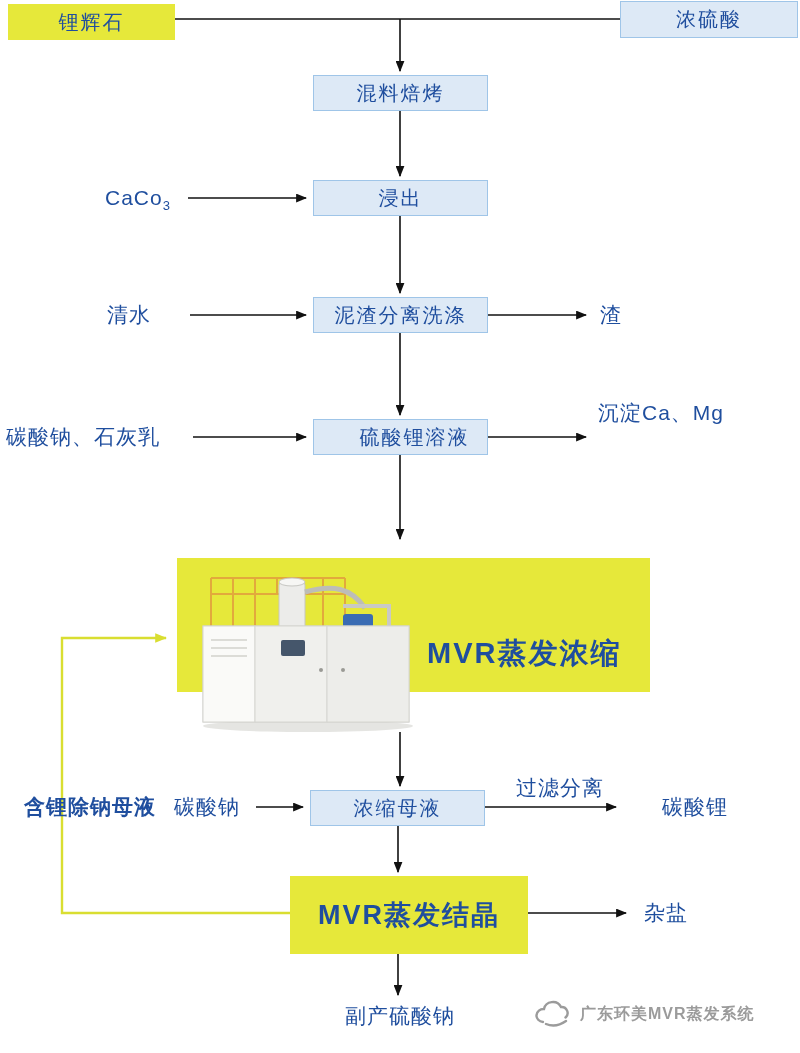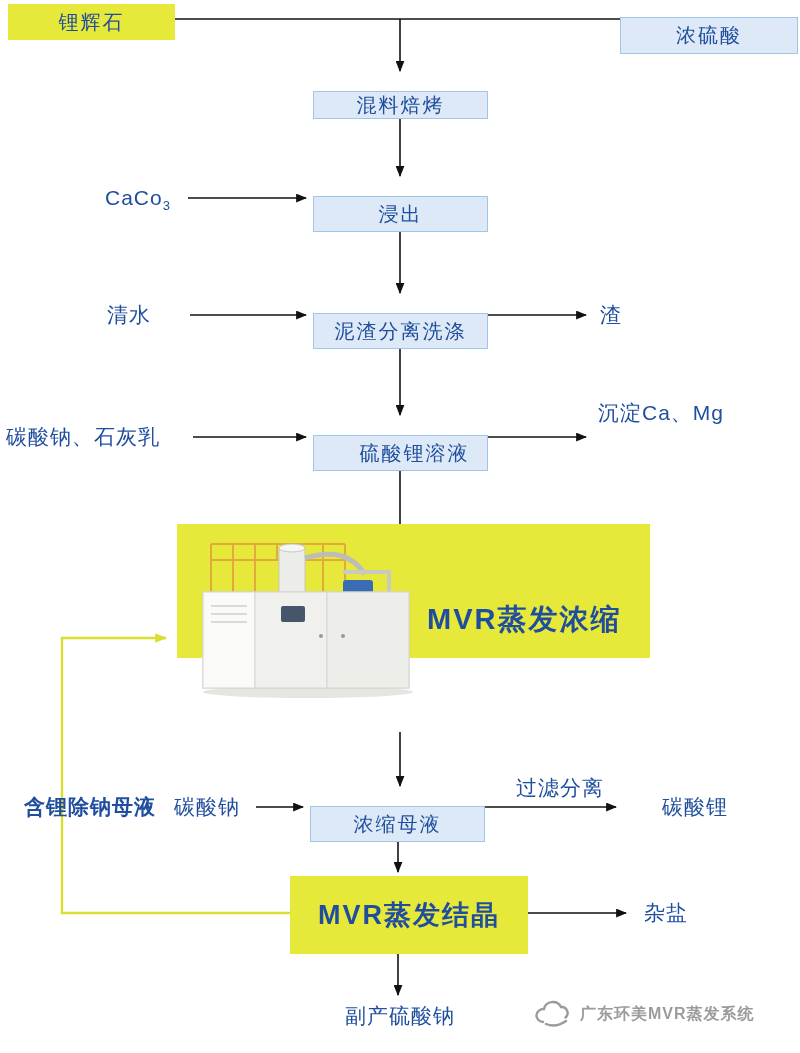--- a/index.html
+++ b/index.html
@@ -13,21 +13,20 @@
   .arrow { marker-end:url(#arrow-black); }
   .loop { fill:none; stroke:var(--loop-yellow,#d9de31); stroke-width:2.4; marker-end:url(#arrow-yellow); }
 
   .node {
     position:absolute; z-index:2; display:flex; align-items:center; justify-content:center;
     color:var(--text-blue,#1f4e9e); font-size:20px; letter-spacing:2px;
   }
   .box-blue {
     background:var(--box-fill,#dde9f6);
     border:1px solid var(--box-border,#9fc5e8);
-    margin-top:16px;
   }
   .box-yellow { background:var(--yellow,#e6e83a); }
 
   .side-label {
     position:absolute; z-index:2; color:var(--text-blue,#1f4e9e);
     font-size:21px; line-height:26px; letter-spacing:1px; white-space:nowrap;
   }
   .center { text-align:center; }
   .mvr-big { position:absolute; z-index:3; color:var(--text-blue,#1f4e9e); font-weight:bold; letter-spacing:2px; }
   .machine { position:absolute; z-index:3; }
@@ -73,37 +72,37 @@
   </svg>
 
   <div class="node box-yellow" style="left:8px;top:4px;width:167px;height:36px;">
     <span>锂辉石</span>
   </div>
 
   <div class="node box-blue" style="left:620px;top:1px;width:178px;height:37px;">
     <span>浓硫酸</span>
   </div>
 
-  <div class="node box-blue" style="left:313px;top:75px;width:175px;height:28px;">
+  <div class="node box-blue" style="left:313px;top:75px;width:175px;height:36px;">
     <span>混料焙烤</span>
   </div>
 
   <div class="node box-blue" style="left:313px;top:297px;width:175px;height:36px;">
     <span>泥渣分离洗涤</span>
   </div>
 
   <div class="node box-blue" style="left:313px;top:180px;width:175px;height:36px;">
     <span>浸出</span>
   </div>
 
   <div class="node box-blue" style="left:313px;top:419px;width:175px;height:36px;padding-left:28px;">
     <span>硫酸锂溶液</span>
   </div>
 
-  <div class="node box-yellow" style="left:177px;top:524px;width:473px;height:134px;">
+  <div class="node box-yellow" style="left:177px;top:558px;width:473px;height:134px;">
 
     <svg class="machine" style="left:16px;top:10px;" width="240" height="168" viewBox="0 0 240 168">
       <ellipse cx="115" cy="158" rx="105" ry="6" fill="rgba(110,110,95,0.18)"></ellipse>
       <g stroke="#e2a93c" stroke-width="2" fill="none">
         <path d="M18 10 H152"></path>
         <path d="M18 26 H152"></path>
         <path d="M18 10 V58"></path>
         <path d="M40 10 V58"></path>
         <path d="M62 10 V58"></path>
         <path d="M84 10 V26"></path>

